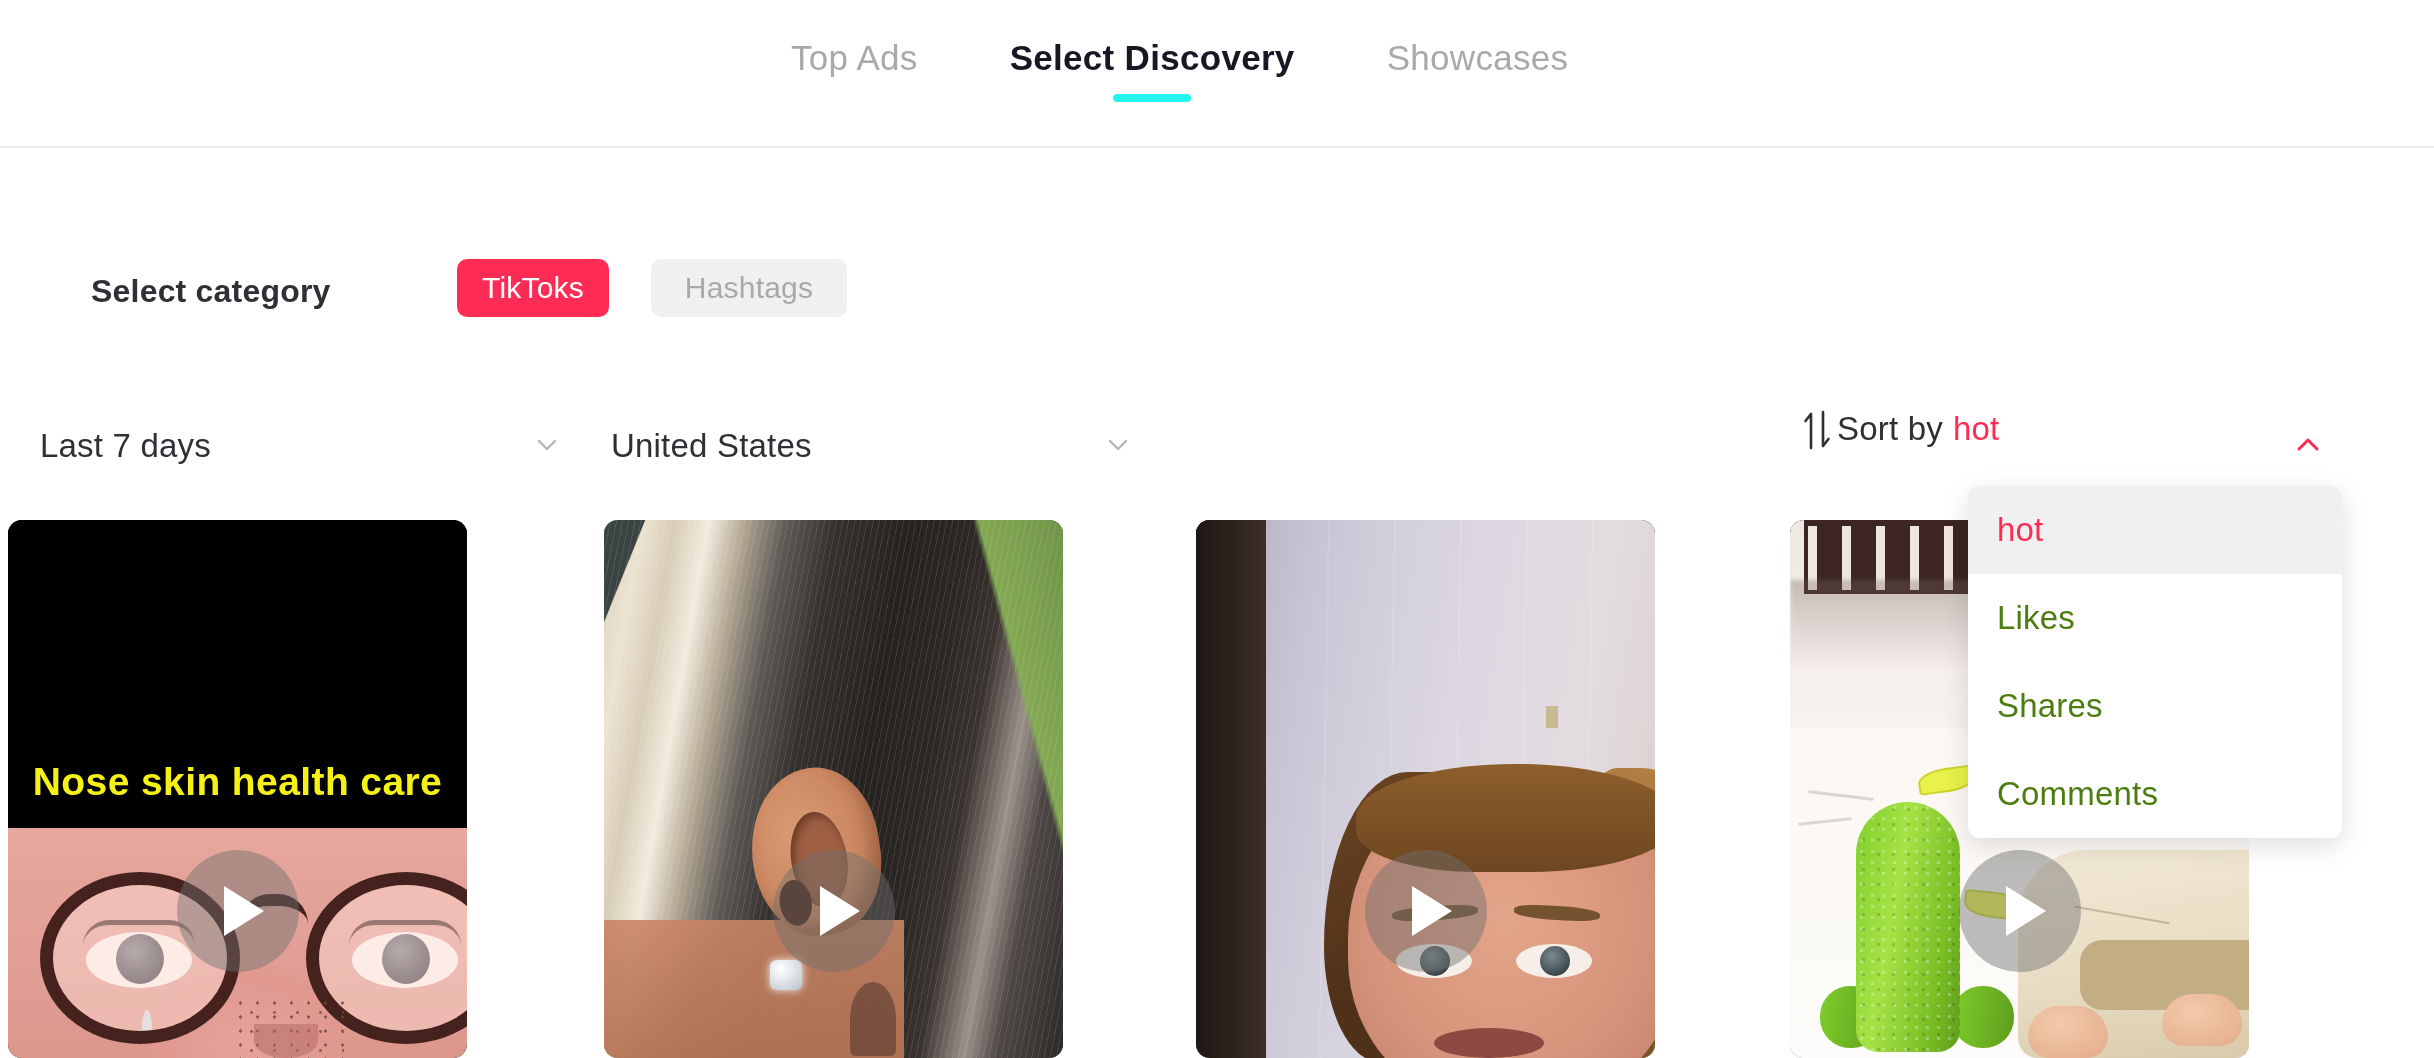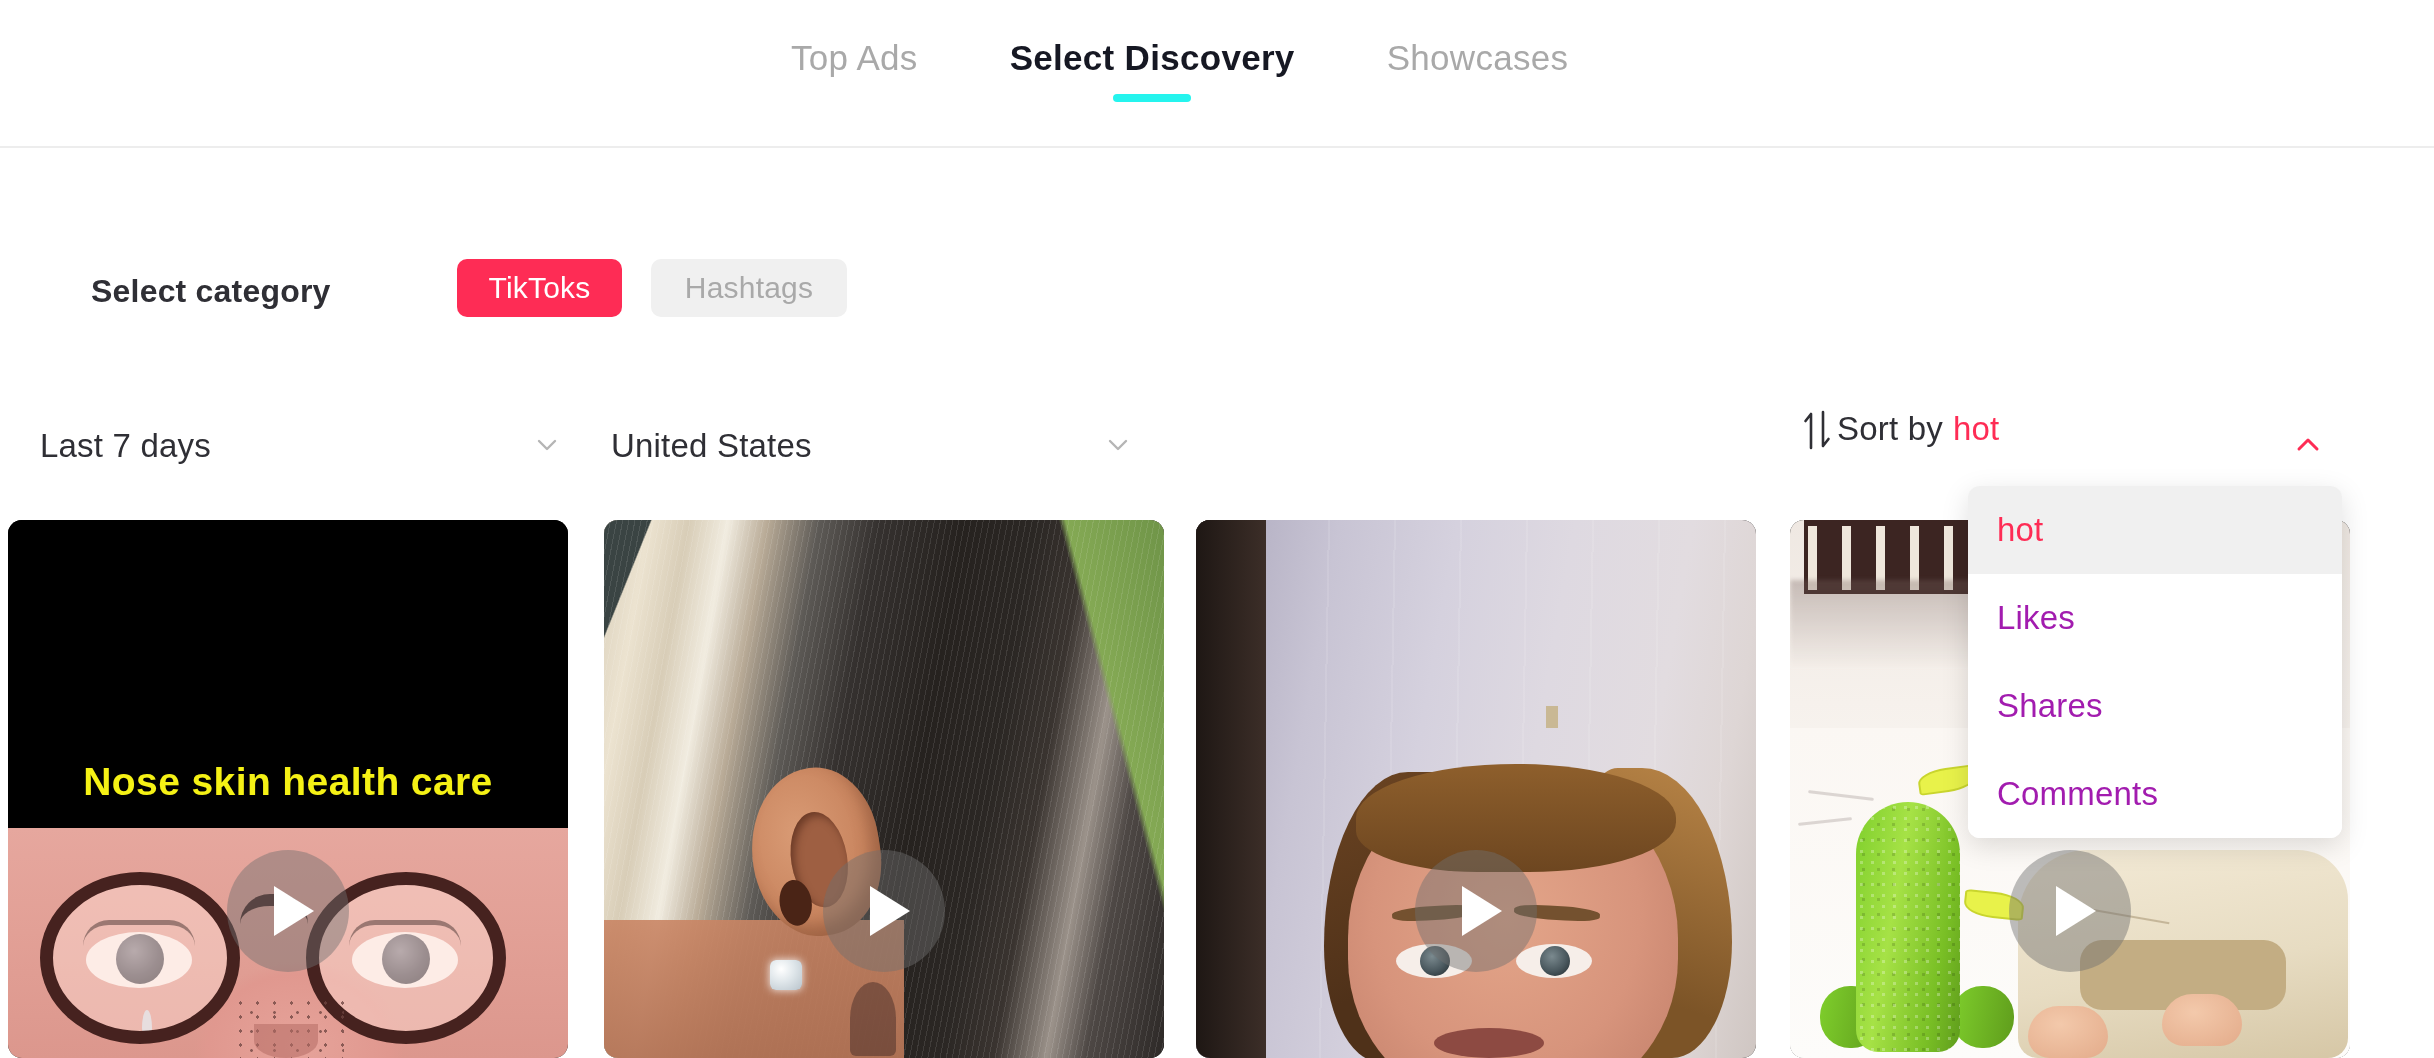--- a/index.html
+++ b/index.html
@@ -79,21 +79,21 @@
     align-items: center;
     justify-content: center;
     border-radius: 10px;
     font-size: 30px;
     cursor: pointer;
     padding: 0 24px;
     letter-spacing: 0.2px;
   }
   .chip.tiktoks {
     left: 457px;
-    width: 165px;
+    width: 152px;
     background: #fe2c55;
     color: #ffffff;
     text-align: center;
   }
   .chip.hashtags {
     left: 651px;
     width: 196px;
     background: #f0f0f0;
     color: #a9a9a9;
   }
@@ -171,21 +171,21 @@
     background: #ffffff;
     box-shadow: 0 8px 28px rgba(0,0,0,0.13);
     overflow: visible;
   }
   .dd-item {
     height: 88px;
     display: flex;
     align-items: center;
     padding-left: 29px;
     font-size: 33px;
-    color: #a21caf;
+    color: #4d7c0f;
     letter-spacing: 0.2px;
     cursor: pointer;
     background: #ffffff;
   }
   .dd-item:first-child {
     border-radius: 12px 12px 0 0;
   }
   .dd-item:last-child {
     border-radius: 0 0 12px 12px;
   }
@@ -210,21 +210,21 @@
   .cards {
     position: absolute;
     left: 0;
     top: 520px;
     width: 100%;
     height: 538px;
   }
   .card {
     position: absolute;
     top: 0;
-    width: 560px;
+    width: 459px;
     height: 538px;
     border-radius: 14px;
     overflow: hidden;
     cursor: pointer;
     background: #000;
   }
   .card-1 { left: 8px; }
   .card-2 { left: 604px; }
   .card-3 { left: 1196px; }
   .card-4 { left: 1790px; }

